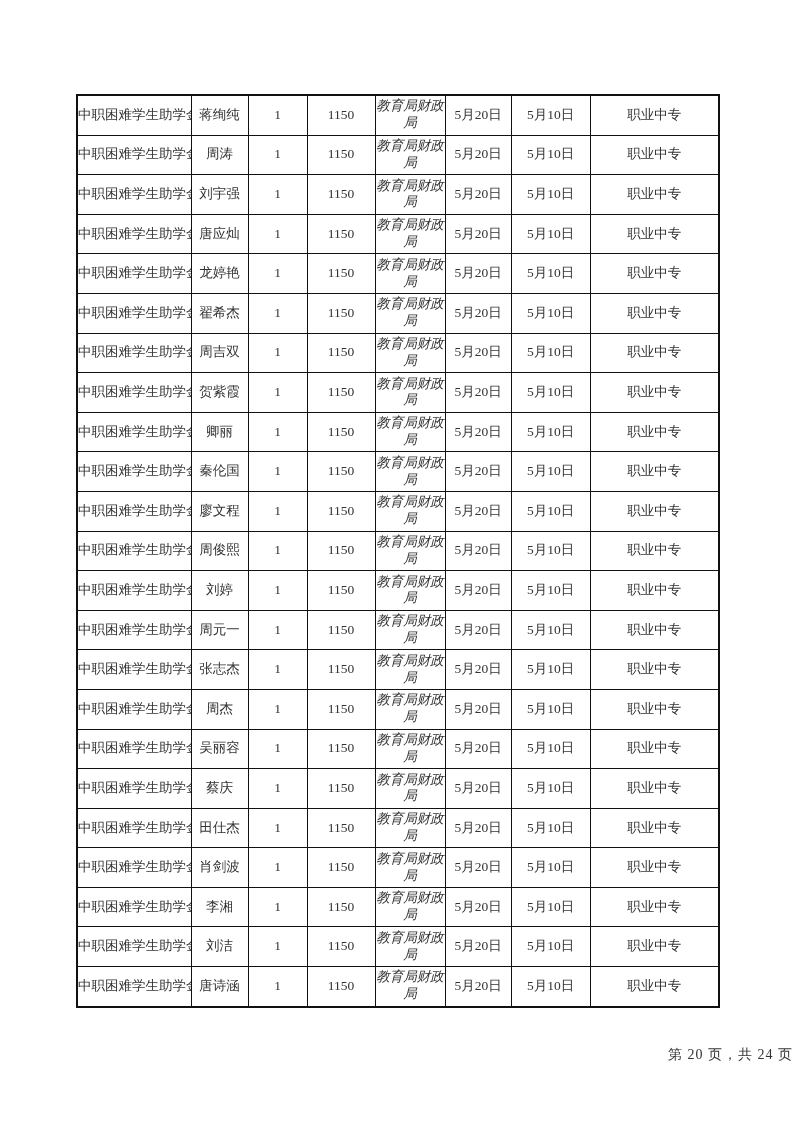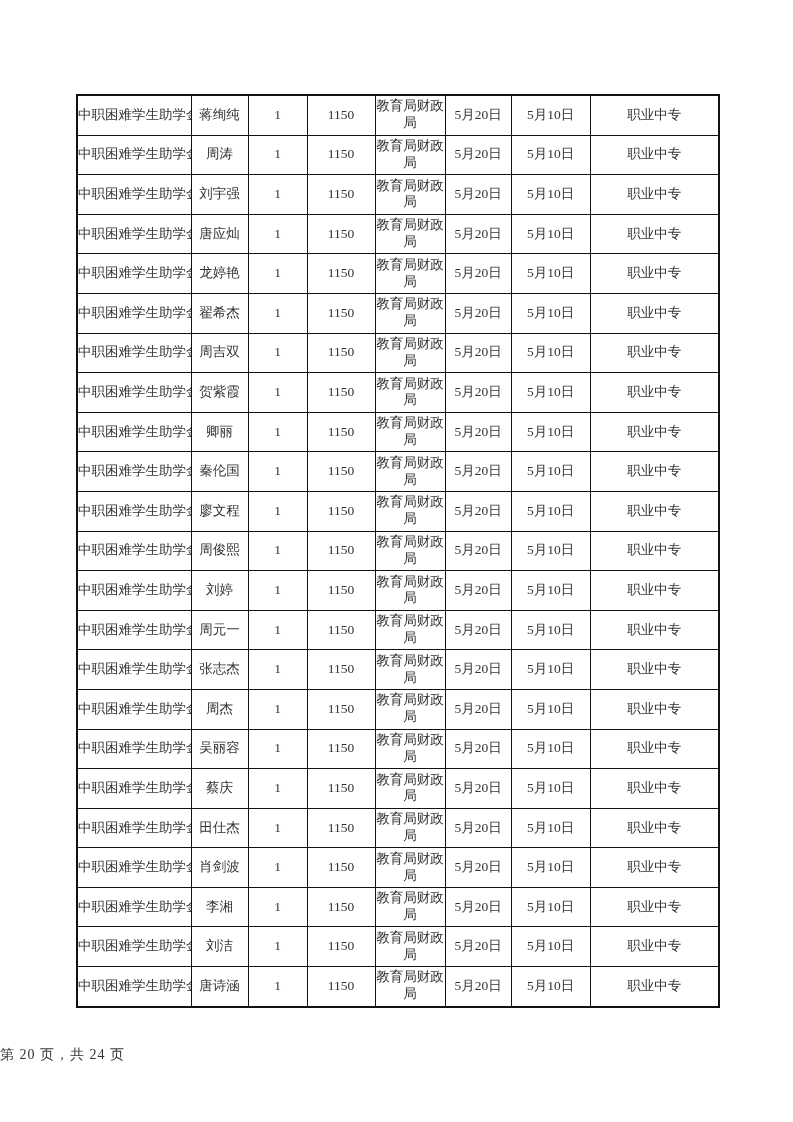--- a/index.html
+++ b/index.html
@@ -38,27 +38,28 @@
   }
   td.c-project {
     text-align: left;
     padding-left: 4px;
     white-space: nowrap;
     overflow: hidden;
   }
   td.c-agency {
     padding: 0 5px;
     word-break: break-all;
+    font-style: italic;
   }
   .footer {
     position: absolute;
     top: 1046px;
     left: 0;
     width: 100%;
-    text-align: left;
+    text-align: right;
     font-size: 14px;
     color: #333333;
     letter-spacing: 1px;
   }
 </style>
 </head>
 <body>
 
 <div class="page">
 

